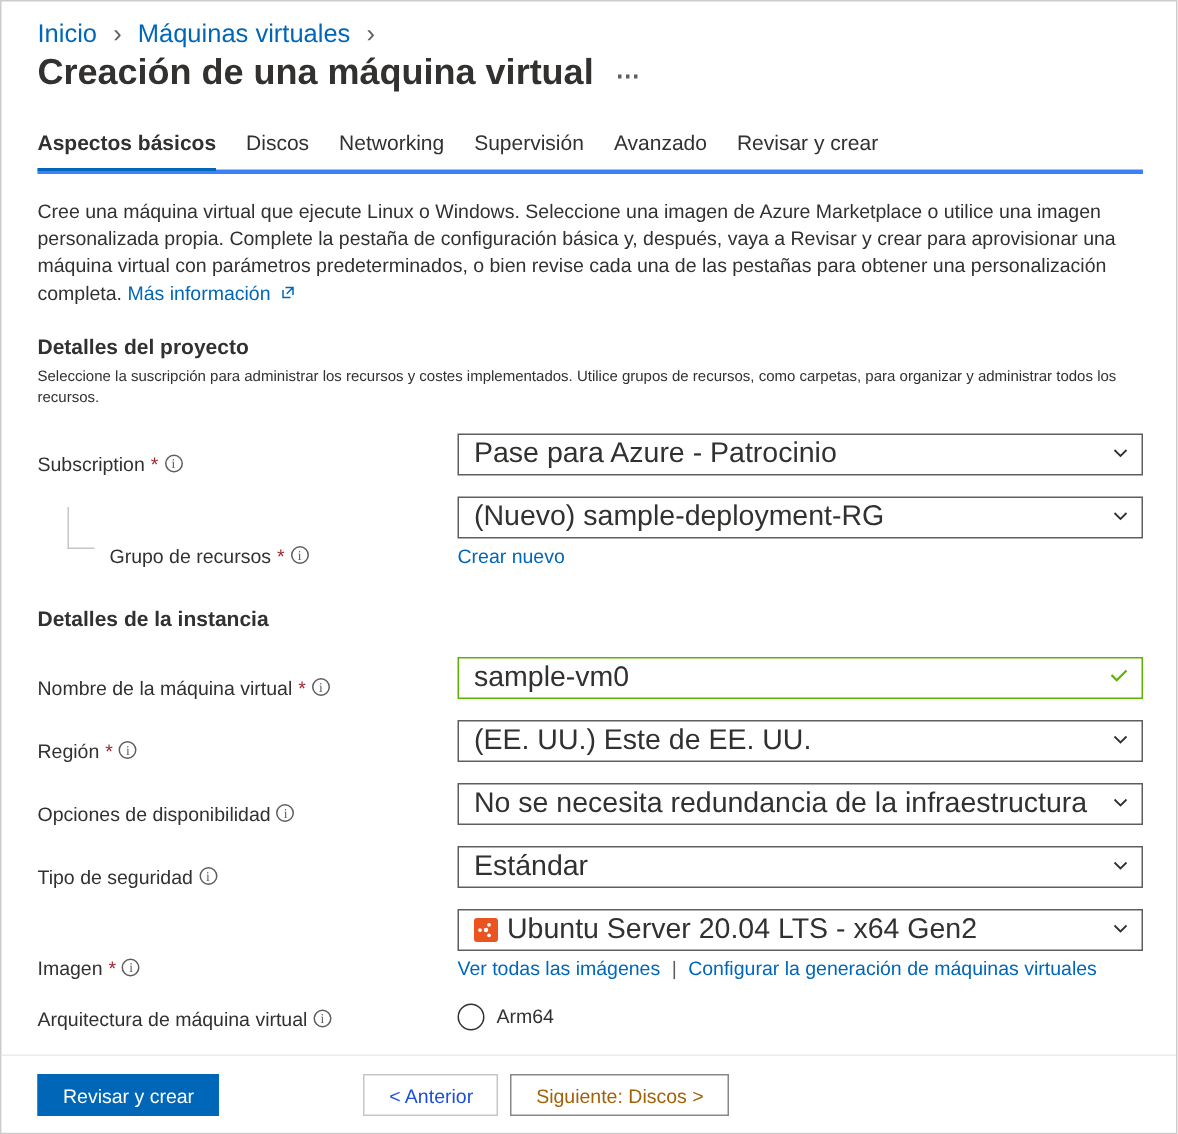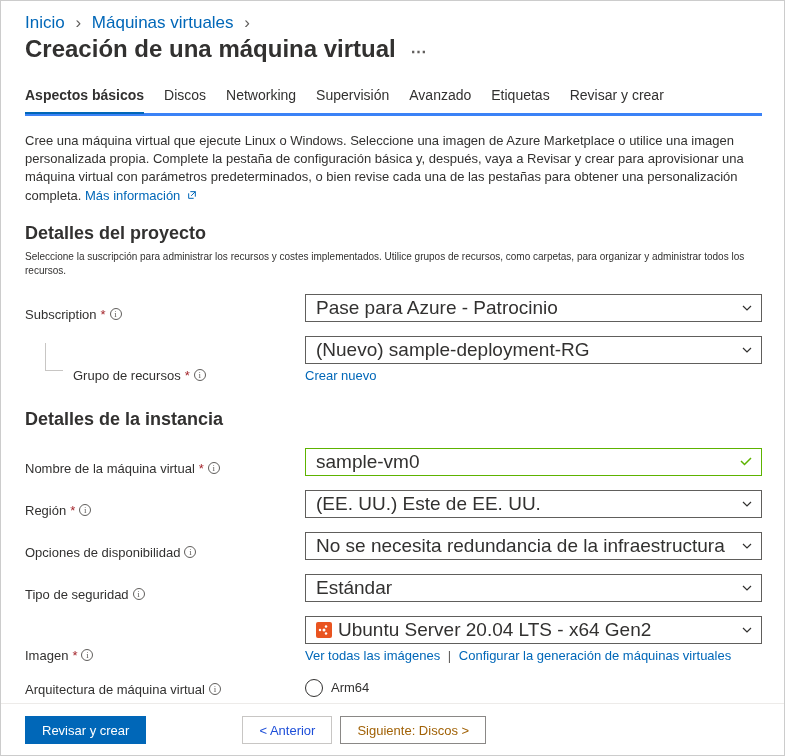--- a/index.html
+++ b/index.html
@@ -19,21 +19,21 @@
     .breadcrumb .sep { color: #605e5c; margin: 0 6px; }
     h1 { font-size: 24px; font-weight: 600; margin-bottom: 16px; color: #323130; }
     .ellipsis { margin-left: 8px; color: #605e5c; font-size: 16px; cursor: pointer; }
     .tabs { display: flex; gap: 20px; border-bottom: 3px solid #3b82f6; margin-bottom: 16px; }
     .tab { padding: 8px 0 10px 0; font-size: 14px; color: #323130; cursor: pointer; position: relative; }
     .tab.active { font-weight: 600; }
     .tab.active::after { content: ""; position: absolute; bottom: -1px; left: 0; right: 0; height: 2px; background: #0067b8; }
     .intro { font-size: 13px; line-height: 1.4; margin-bottom: 18px; color: #323130; }
     .link { color: #0067b8; text-decoration: none; cursor: pointer; }
     .ext-icon { width: 10px; height: 10px; display: inline-block; margin-left: 3px; vertical-align: baseline; }
-    .section-title { font-size: 18px; font-weight: 600; margin-bottom: 6px; color: #323130; }
+    .section-title { font-size: 14px; font-weight: 600; margin-bottom: 6px; color: #323130; }
     .section-desc { font-size: 10px; line-height: 1.4; margin-bottom: 16px; color: #323130; }
     .form-row { display: flex; align-items: flex-end; margin-bottom: 14px; }
     .form-label { width: 280px; padding-top: 5px; font-size: 13px; display: flex; align-items: center; gap: 4px; flex-shrink: 0; }
     .form-label.indented { padding-left: 48px; position: relative; }
     .indent-line { position: absolute; left: 20px; top: -20px; width: 18px; height: 28px; border-left: 1px solid #c8c6c4; border-bottom: 1px solid #c8c6c4; }
     .required { color: #a4262c; }
     .info-icon { width: 12px; height: 12px; border: 1px solid #605e5c; border-radius: 50%; display: inline-flex; align-items: center; justify-content: center; font-size: 9px; color: #605e5c; cursor: pointer; font-style: normal; font-family: Georgia, serif; }
     .form-control { flex: 1; }
     .select { width: 100%; height: 28px; border: 1px solid #605e5c; background: #fff; padding: 0 28px 0 10px; font-size: 19px; position: relative; cursor: pointer; display: flex; align-items: center; }
     .select.valid { border-color: #5db300; }
@@ -73,21 +73,20 @@
     <span>Creación de una máquina virtual</span>
     <span class="ellipsis">⋯</span>
   </h1>
 
   <div class="tabs">
     <div class="tab active">Aspectos básicos</div>
     <div class="tab">Discos</div>
     <div class="tab">Networking</div>
     <div class="tab">Supervisión</div>
     <div class="tab">Avanzado</div>
-    <div class="tab">Etiquetas</div>
     <div class="tab">Revisar y crear</div>
   </div>
 
   <p class="intro">
     <span>Cree una máquina virtual que ejecute Linux o Windows. Seleccione una imagen de Azure Marketplace o utilice una imagen personalizada propia. Complete la pestaña de configuración básica y, después, vaya a Revisar y crear para aprovisionar una máquina virtual con parámetros predeterminados, o bien revise cada una de las pestañas para obtener una personalización completa. </span>
     <a class="link">
       <span>Más información</span>
       <span class="ext-icon">
         <svg viewBox="0 0 12 12" fill="none" stroke="#0067b8" stroke-width="1.2">
               <path d="M4 2h6v6M10 2L5 7M8 10H2V4"></path>

